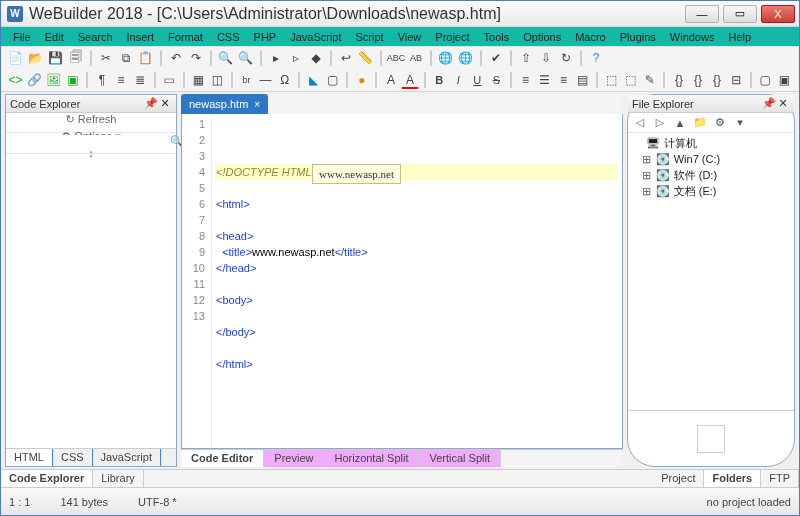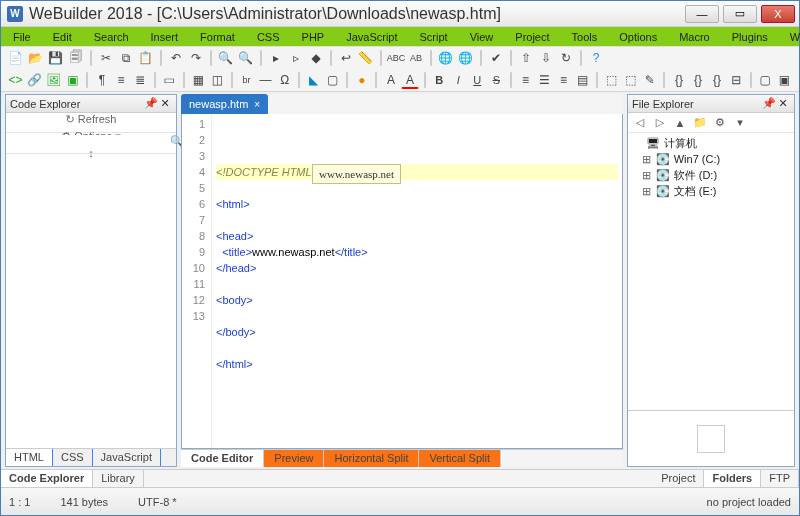--- a/index.html
+++ b/index.html
@@ -3,21 +3,21 @@
 <meta charset="utf-8">
 <style>
 * { box-sizing: border-box; margin: 0; padding: 0; font-family: "Segoe UI", Tahoma, sans-serif; font-size: 11px; }
 html, body { width: 800px; height: 516px; overflow: hidden; background: #fff; }
 .window { width: 800px; height: 516px; border: 1px solid #4a7dbd; display: flex; flex-direction: column; background: #f0f0f0; }
 .titlebar { height: 26px; background: linear-gradient(#fdfdfd, #e8e8e8); display: flex; align-items: center; border-bottom: 1px solid #d0d0d0; }
 .titlebar .icon { width: 16px; height: 16px; background: #3b6fb5; color: #fff; display: flex; align-items: center; justify-content: center; font-weight: bold; font-size: 10px; margin: 0 6px; border-radius: 2px; }
 .titlebar .title { flex: 1; font-size: 16px; color: #333; }
 .titlebar .sysbtn { width: 34px; height: 18px; border: 1px solid #b0b0b0; margin: 0 2px; background: linear-gradient(#f8f8f8,#ddd); display: flex; align-items: center; justify-content: center; font-size: 11px; cursor: pointer; border-radius: 2px; }
 .titlebar .sysbtn.close { background: linear-gradient(#e97c6f,#c84232); color: #fff; border-color: #a13; margin-right: 4px; }
-.menubar { height: 20px; background: #84cc16; display: flex; align-items: center; padding: 0 6px; gap: 10px; border-bottom: 1px solid #e0e0e0; }
+.menubar { height: 20px; background: #14b8a6; display: flex; align-items: center; padding: 0 6px; gap: 2px; border-bottom: 1px solid #e0e0e0; }
 .menubar span { padding: 2px 6px; cursor: pointer; color: #222; }
 .toolbars { background: #f4f4f4; border-bottom: 1px solid #d4d4d4; }
 .toolrow { height: 22px; display: flex; align-items: center; padding: 1px 6px; gap: 2px; }
 .tb { width: 18px; height: 18px; display: flex; align-items: center; justify-content: center; border: 1px solid transparent; border-radius: 2px; cursor: pointer; font-size: 12px; color: #444; }
 .tb.sep { width: 1px; height: 16px; background: #ccc; margin: 0 3px; cursor: default; }
 .main { flex: 1; display: flex; min-height: 0; }
 .panel { background: #fff; border: 1px solid #8aa8cc; display: flex; flex-direction: column; }
 .panel-hdr { height: 18px; background: linear-gradient(#f8f8f8,#e4e4e4); border-bottom: 1px solid #ccc; display: flex; align-items: center; padding: 0 4px; font-size: 11px; color: #333; }
 .panel-hdr .spacer { flex: 1; }
 .panel-hdr .pin, .panel-hdr .x { width: 14px; text-align: center; cursor: pointer; }
@@ -36,23 +36,23 @@
 .file-tab { background: #2d77c7; color: #fff; padding: 2px 8px; display: flex; align-items: center; gap: 6px; border-top-left-radius: 3px; border-top-right-radius: 3px; }
 .file-tab .x { cursor: pointer; font-size: 10px; }
 .editor { flex: 1; background: #fff; border: 1px solid #8aa8cc; border-top: none; display: flex; font-family: Consolas, monospace; font-size: 12px; overflow: hidden; position: relative; }
 .gutter { width: 30px; background: #fff; border-right: 1px solid #eee; text-align: right; padding: 2px 6px 0 0; color: #888; line-height: 16px; }
 .code { flex: 1; padding: 2px 4px 0 4px; line-height: 16px; white-space: pre; color: #000; position: relative; }
 .code .line1 { background: #ffffc8; display: block; }
 .kw { color: #1a3fd6; }
 .doct { color: #888844; font-style: italic; }
 .hint { position: absolute; left: 100px; top: 50px; background: #ffffe0; border: 1px solid #c0c080; padding: 1px 6px; font-family: "Segoe UI"; font-size: 11px; color: #333; }
 .center-tabs { height: 18px; display: flex; background: #f4f4f4; border-top: 1px solid #ccc; }
-.center-tabs span { padding: 2px 10px; border-right: 1px solid #ccc; cursor: pointer; color: #444; background:#f97316; }
+.center-tabs span { padding: 2px 10px; border-right: 1px solid #ccc; cursor: pointer; color: #444; background:#f0abfc; }
 .center-tabs span.active { background: #fff; font-weight: bold; }
-.right { width: 168px; margin: 2px 4px 2px 2px; }
+.right { width: 168px; margin: 2px 4px 2px 2px; border-radius: 28px; }
 .right-tools { height: 20px; border-bottom: 1px solid #e4e4e4; display:flex; align-items:center; padding:0 4px; gap:4px; }
 .right-tools .tb2 { width:16px;height:16px;display:flex;align-items:center;justify-content:center;cursor:pointer;color:#555; }
 .tree { flex: 1; padding: 2px 4px; color: #222; line-height: 16px; }
 .tree .node { display: flex; align-items: center; gap: 4px; }
 .tree .exp { width: 10px; color: #666; }
 .right-preview { height: 56px; border-top: 1px solid #ccc; display:flex; align-items:center; justify-content:center; }
 .right-preview .ph { width: 28px; height: 28px; border: 1px solid #ccc; background: #fff; }
 .bottombar { height: 18px; background: #f4f4f4; border-top: 1px solid #ccc; display: flex; }
 .bottombar .seg { padding: 2px 8px; border-right: 1px solid #ccc; color: #444; }
 .bottombar .seg.active { background: #fff; font-weight: bold; }

